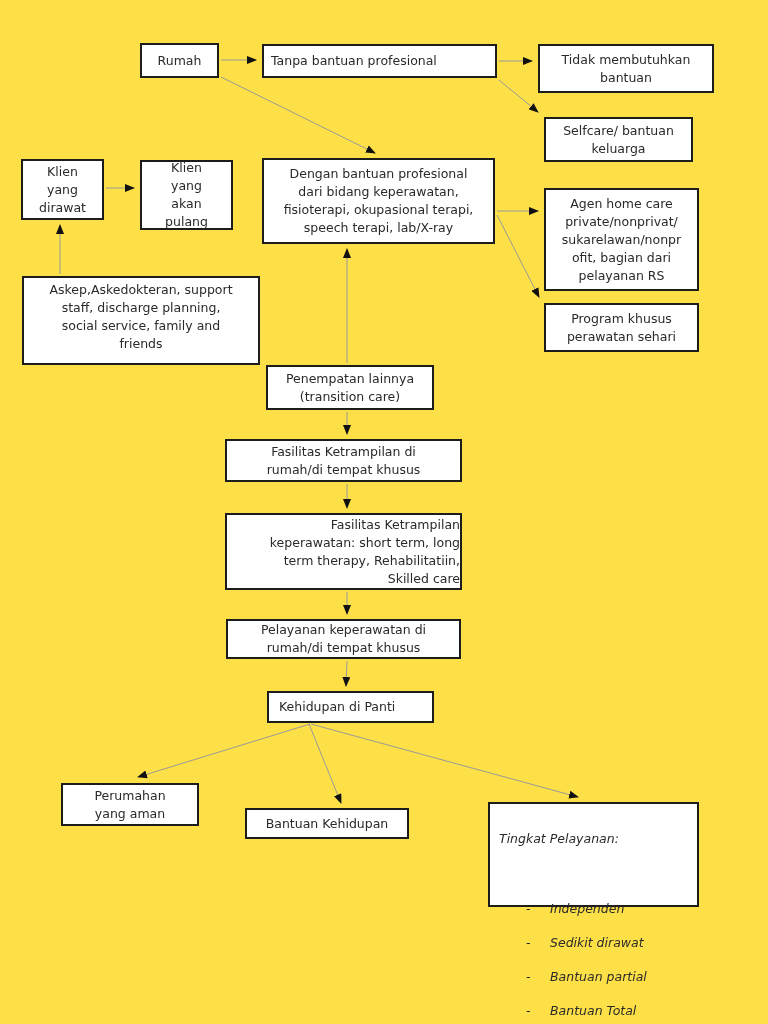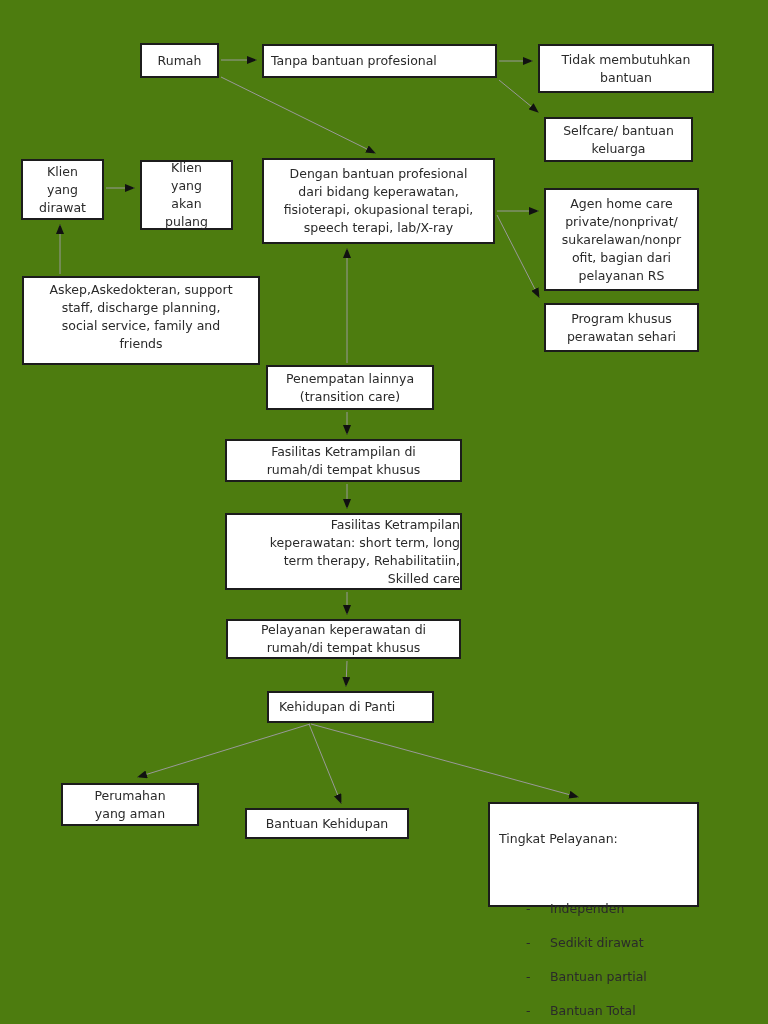--- a/index.html
+++ b/index.html
@@ -4,21 +4,21 @@
 <style>
   html, body {
     margin: 0;
     padding: 0;
     background: #ffffff;
   }
   #page {
     position: relative;
     width: 768px;
     height: 1024px;
-    background: #4d7c0f;
+    background: #fde047;
     font-family: "DejaVu Sans", "Liberation Sans", sans-serif;
     overflow: hidden;
   }
   #edges-svg {
     position: absolute;
     left: 0;
     top: 0;
     width: 768px;
     height: 1024px;
     pointer-events: none;
@@ -44,20 +44,21 @@
   }
   .node.clip-bottom {
     align-items: flex-start;
     overflow: hidden;
     padding-top: 3px;
   }
   .node.list-box {
     display: block;
     text-align: left;
     padding: 8px 8px 0 9px;
+    font-style: italic;
   }
   .list-title { display: block; }
   .list-items { margin-top: 17px; }
   .list-row {
     display: flex;
     margin-left: 27px;
     line-height: 16px;
   }
   .list-row .dash {
     width: 24px;

